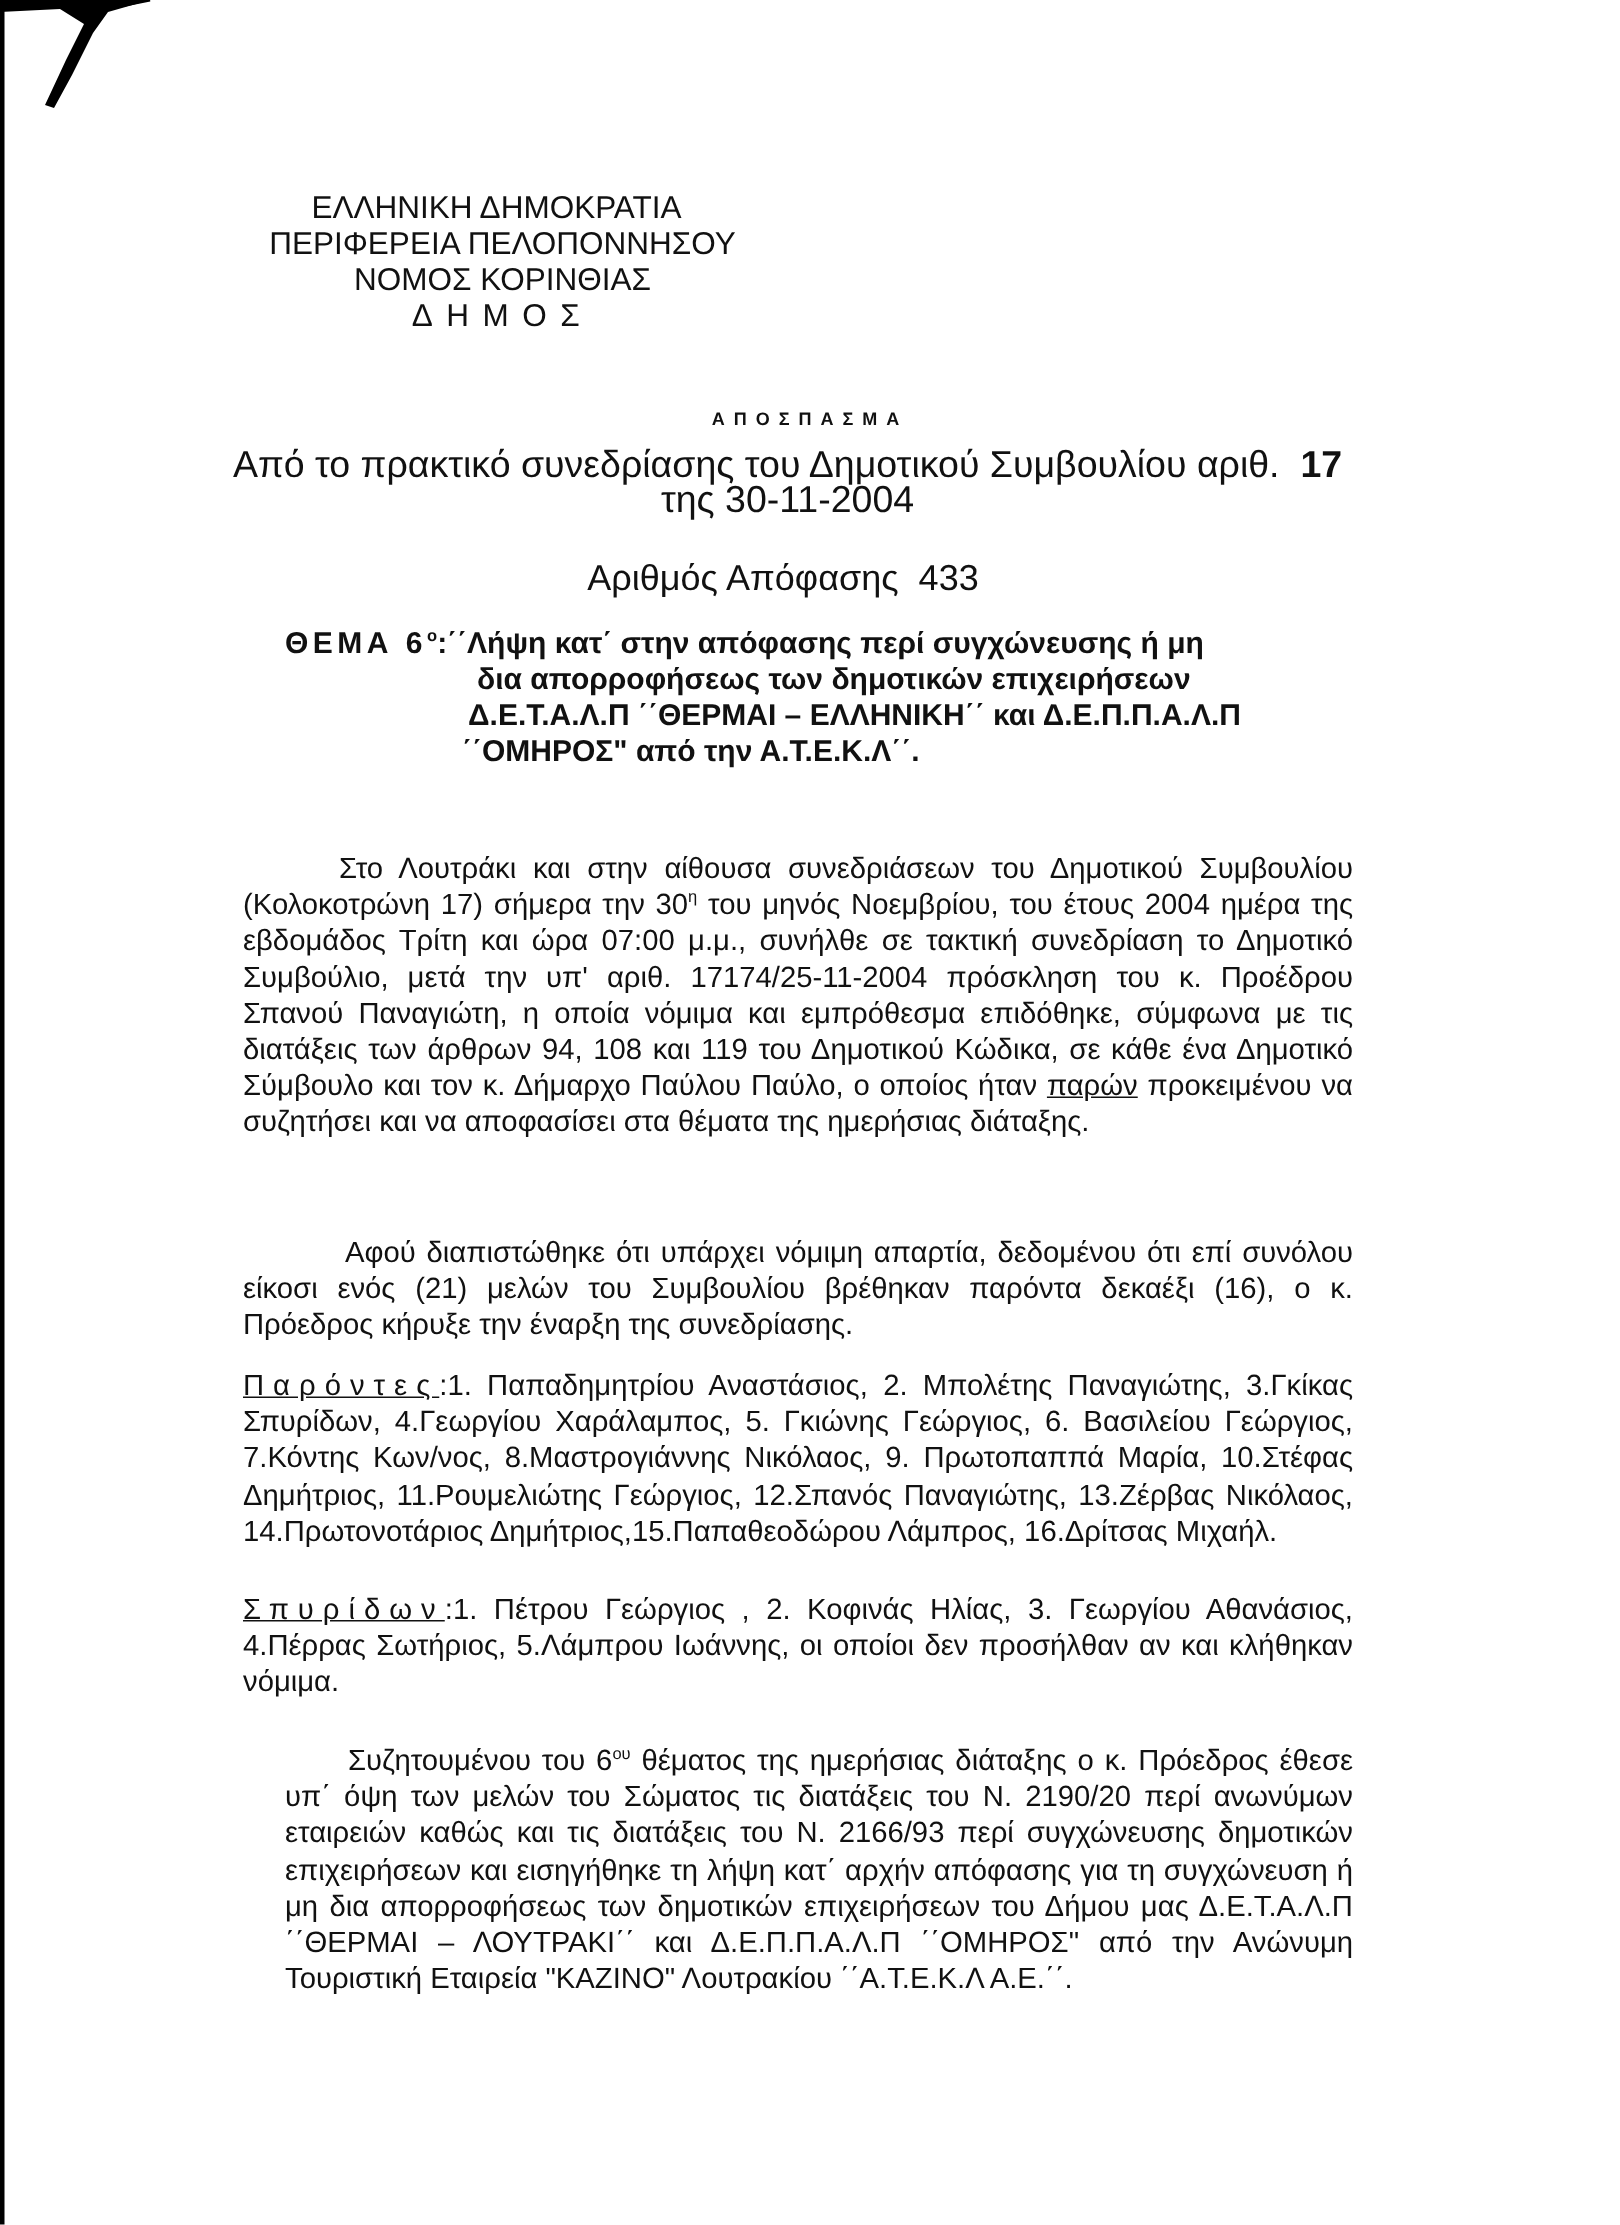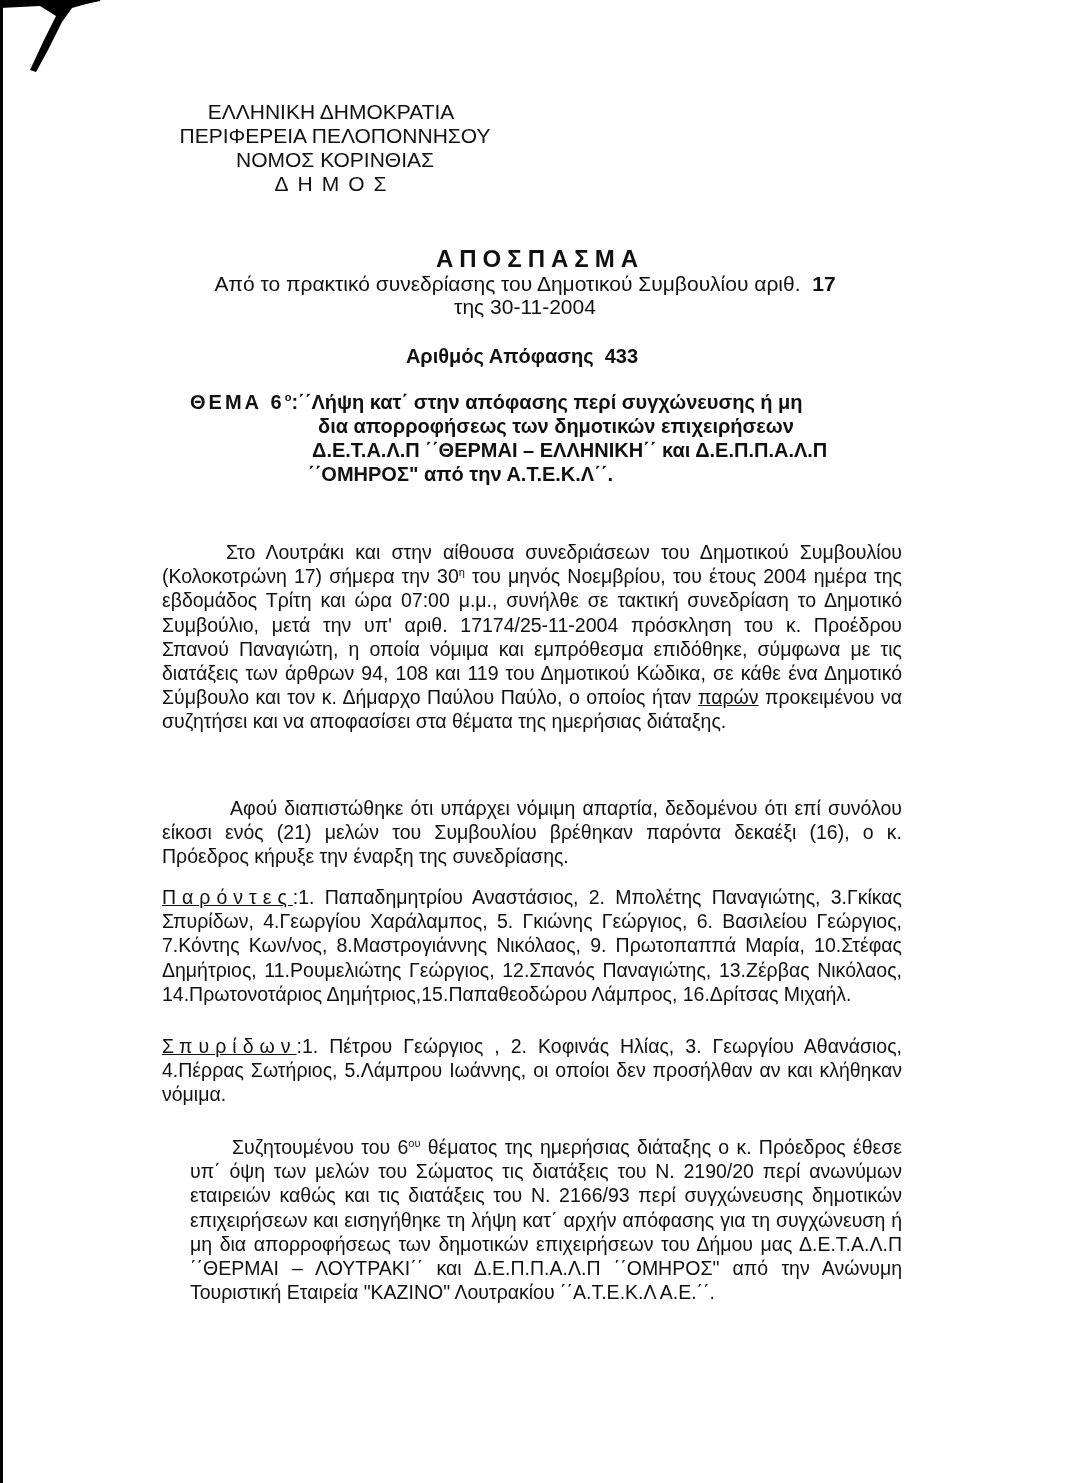--- a/index.html
+++ b/index.html
@@ -1,29 +1,29 @@
 <!DOCTYPE html>
 <html><head>
 <meta charset="utf-8">
 <style>
   html, body { margin: 0; padding: 0; background: #ffffff; }
   body { width: 1080px; height: 1483px; position: relative; overflow: hidden;
          font-family: "Liberation Sans", sans-serif; color: #111; }
   .scan-edge { position: absolute; left: 0; top: 0; width: 3px; height: 1483px; background: #000; }
   .scan-corner { position: absolute; left: 0; top: 0; width: 110px; height: 80px; }
-  .blk { position: absolute; }
+  .blk { position: absolute; margin-top: 27px; }
   .hdr { left: 175px; top: 100px; width: 320px; font-size: 21px; line-height: 24px; text-align: center; }
   .hdr div { white-space: nowrap; }
   .hdr .l1 { margin-left: -8px; }
   .hdr .l4 { letter-spacing: 9px; }
   .center { text-align: center; }
-  .title { left: 0; width: 1080px; top: 245px; font-size: 24px; font-weight: bold; letter-spacing: 6px; }
-  .subtitle { left: 0; width: 1050px; top: 272px; font-size: 21px; line-height: 23px; }
+  .title { left: 0; width: 1080px; top: 245px; font-size: 12px; font-weight: bold; letter-spacing: 6px; }
+  .subtitle { left: 0; width: 1050px; top: 272px; font-size: 25px; line-height: 23px; }
   .subtitle b { font-weight: bold; }
-  .decision { left: 0; width: 1044px; top: 345px; font-size: 20px; font-weight: bold; }
+  .decision { left: 0; width: 1044px; top: 345px; font-size: 24px; font-weight: normal; }
   .subject { left: 190px; top: 390px; width: 710px; font-size: 20px; font-weight: bold; line-height: 24px; }
   .subject .row1 { white-space: nowrap; }
   .subject .lbl { letter-spacing: 3px; }
   .subject .row2 { padding-left: 128px; white-space: nowrap; }
   .subject .row3 { padding-left: 122px; white-space: nowrap; }
   .subject .row4 { padding-left: 118px; white-space: nowrap; }
   .para { left: 162px; width: 740px; font-size: 19.5px; line-height: 24.2px; text-align: justify; }
   .p1 { top: 540px; text-indent: 64px; }
   .p2 { top: 796px; text-indent: 68px; }
   .p3 { top: 885px; }

